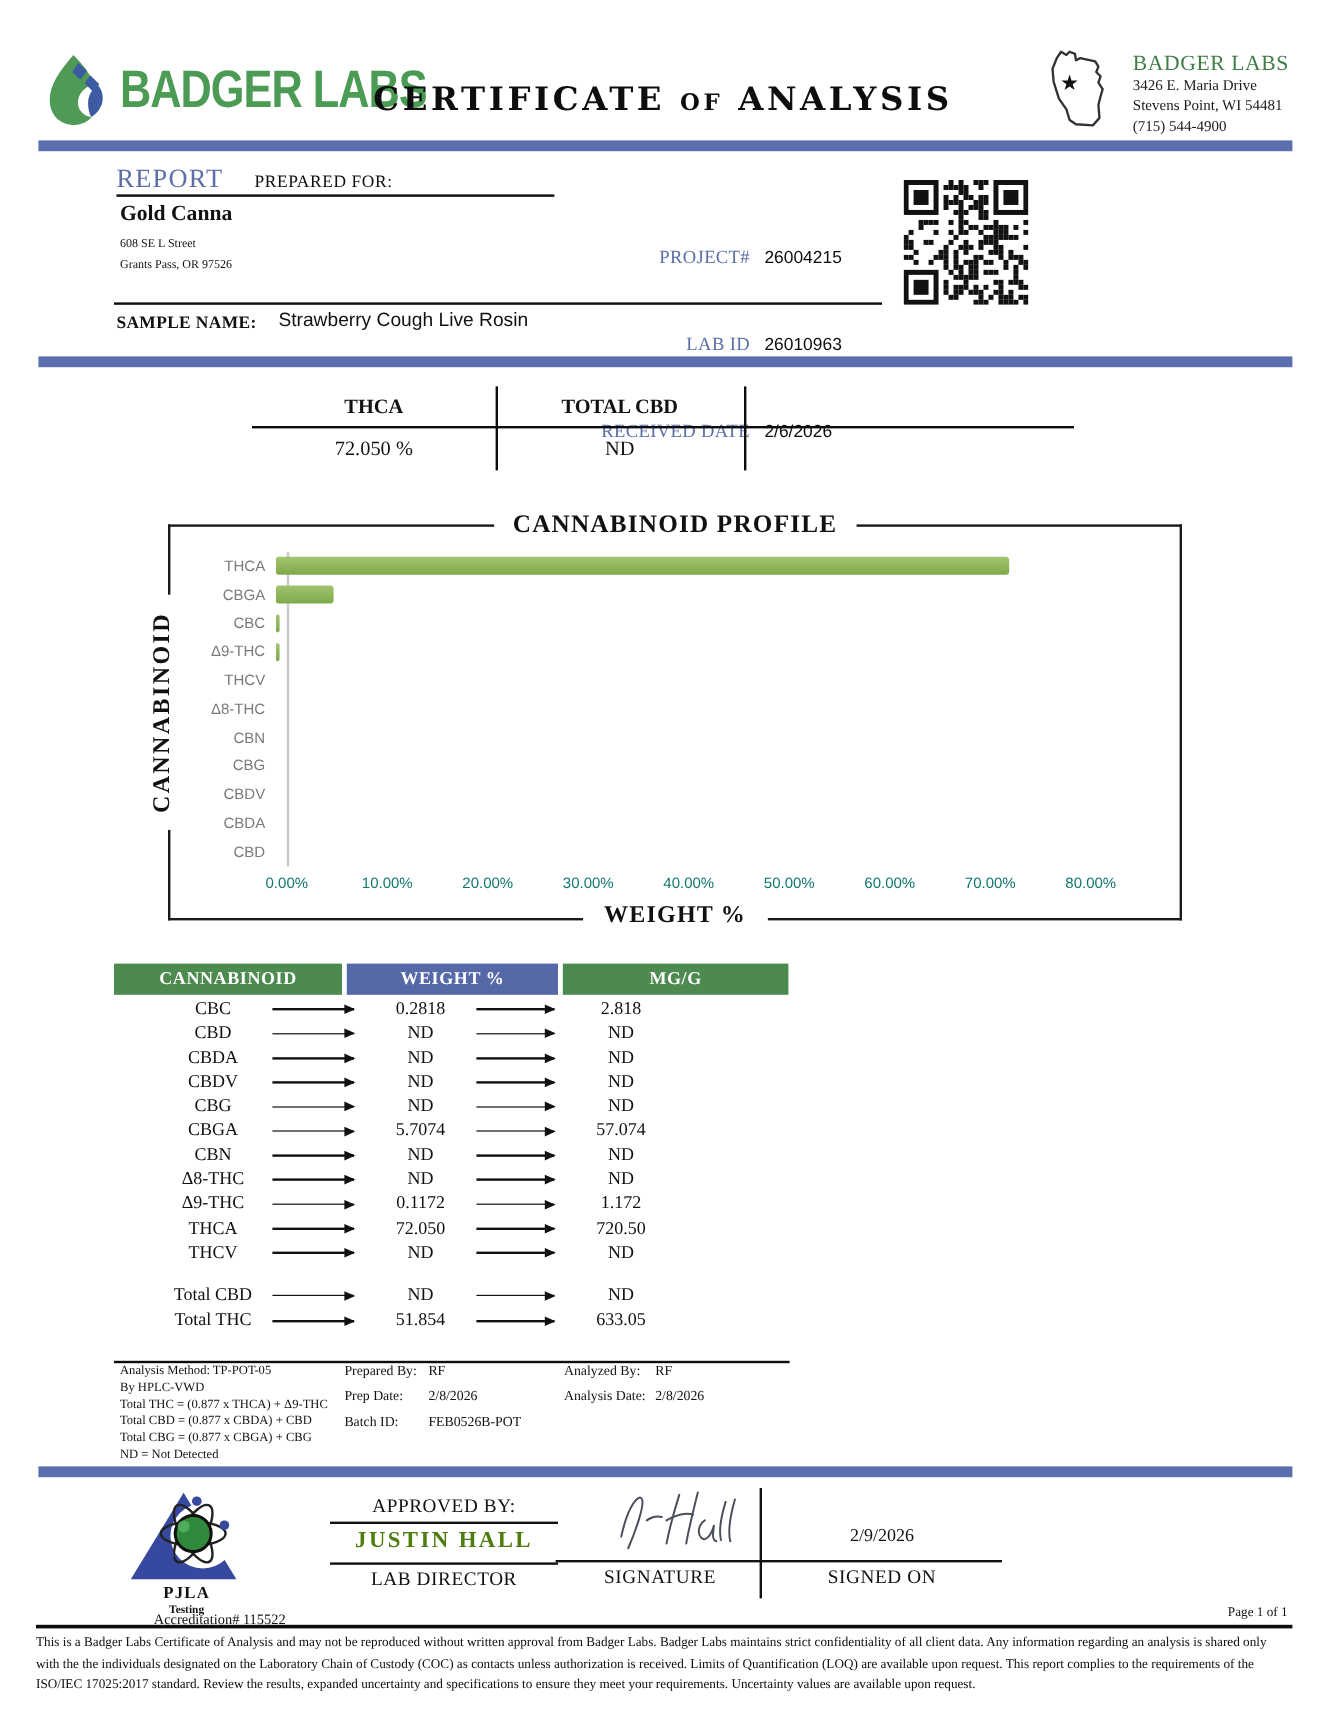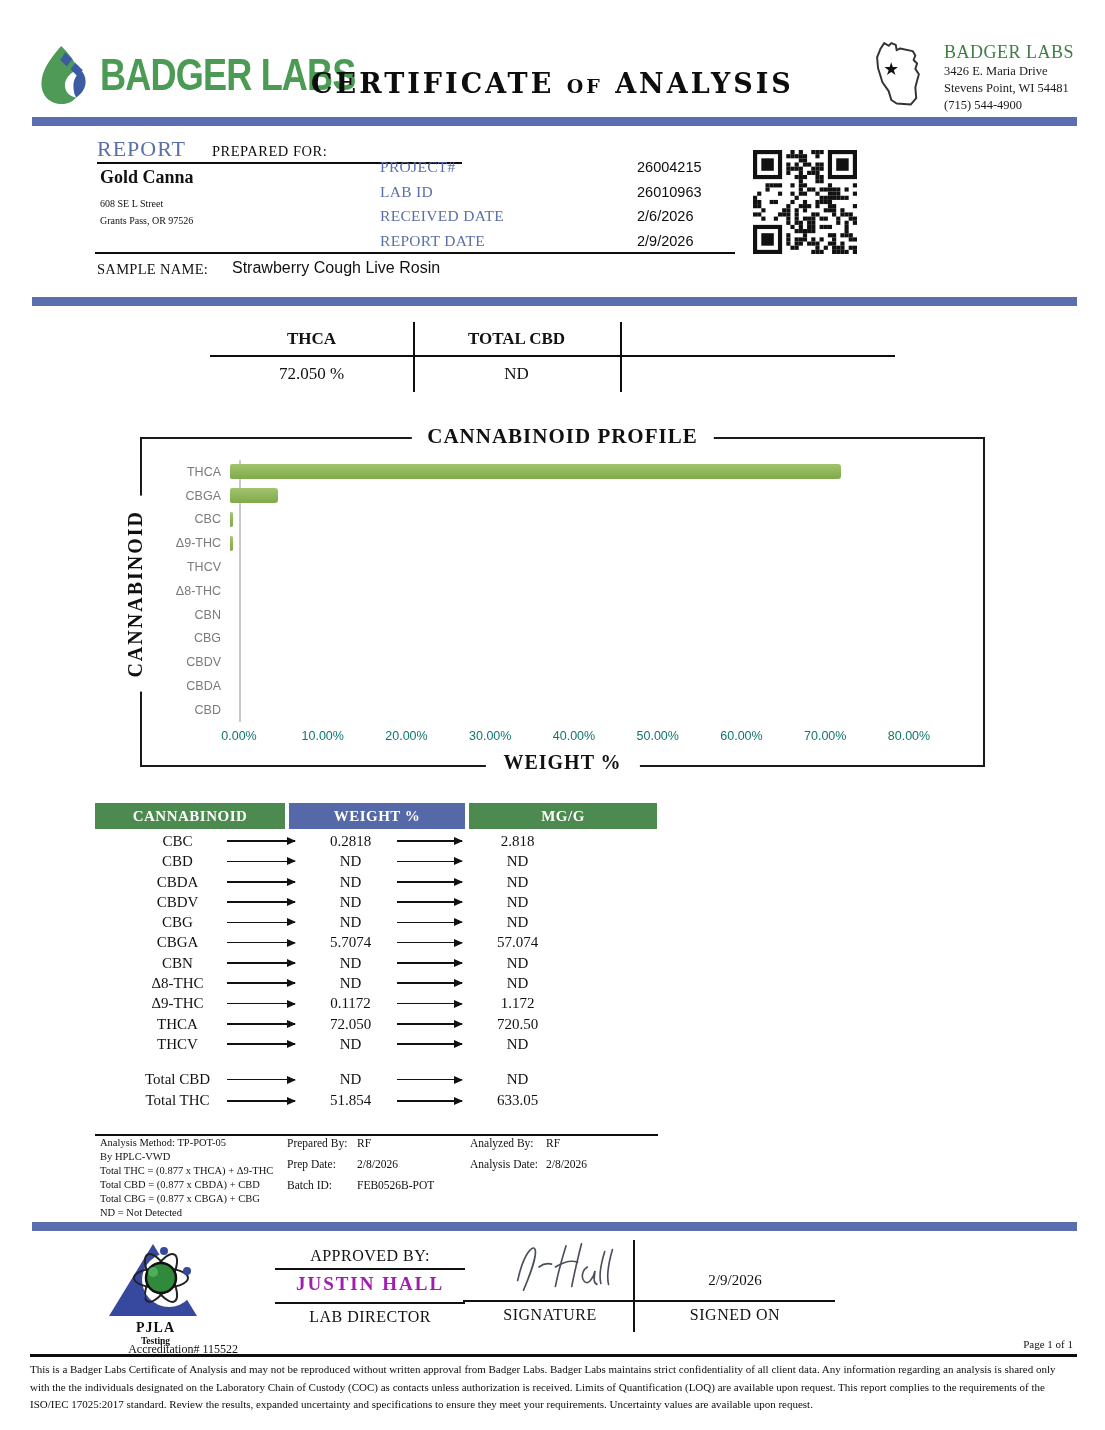--- a/index.html
+++ b/index.html
@@ -21,26 +21,26 @@
 
   
   .rep-head { position:absolute; left:97px; top:136px; }
   .rep-word { font-size:22px; color:#5B6FA8; letter-spacing:1px; }
   .rep-sub { font-size:14.5px; color:#0d0d0d; letter-spacing:.5px; margin-left:22px; }
   .rep-line1 { position:absolute; left:97px; top:162px; width:365px; height:2px; background:#0d0d0d; }
   .client { position:absolute; left:100px; top:167px; }
   .client-name { font-weight:700; font-size:18px; margin-bottom:7px; }
   .client-line { font-size:10px; line-height:1.7; }
   .meta-box { position:absolute; left:380px; top:158px; width:365px; }
-  .meta-row { display:flex; justify-content:space-between; align-items:baseline; height:24.5px; }
+  .meta-row { display:flex; justify-content:flex-end; align-items:baseline; height:24.5px;margin-top:48px; }
   .meta-label { color:#5B6FA8; font-size:15.5px; text-align:right; letter-spacing:.3px; }
   .meta-value { width:108px; margin-left:12px; font-family:"Liberation Sans", sans-serif; font-size:14.5px; color:#0d0d0d; }
   .qr { position:absolute; left:753px; top:150px; width:104px; height:104px; }
   .rep-line2 { position:absolute; left:95px; top:252px; width:640px; height:1.5px; background:#0d0d0d; }
-  .sample-label { position:absolute; left:97px; top:261px; font-size:14.5px; letter-spacing:.3px; }
+  .sample-label { position:absolute; left:97px; top:261px; font-size:14.5px; letter-spacing:.3px;font-weight:bold; }
   .sample-value { position:absolute; left:232px; top:259px; font-family:"Liberation Sans", sans-serif; font-size:16px; }
 
   
   .summary { position:absolute; left:210px; top:322px; width:685px; height:72px; display:flex; }
   .sum-cell { text-align:center; }
   .sum-label { font-weight:700; font-size:17px; height:33px; display:flex; align-items:center; justify-content:center; }
   .sum-value { font-size:17px; padding-top:9px; }
   .sum-hline { position:absolute; left:210px; top:355px; width:685px; height:2px; background:#0d0d0d; }
   .sum-vline { position:absolute; top:322px; width:1.5px; height:70px; background:#0d0d0d; }
 
@@ -94,21 +94,21 @@
 
   
   .pjla { position:absolute; left:98px; top:1238px; width:115px; text-align:center; }
   .pjla svg { width:112px; height:80px; }
   .pjla-name { font-weight:700; font-size:14px; letter-spacing:1px; margin-top:-2px; }
   .pjla-sub { font-weight:700; font-size:9.5px; }
   .accred { position:absolute; left:78px; top:1342px; width:160px; text-align:right; font-size:12px; }
   .appr { position:absolute; left:275px; top:1247px; width:190px; text-align:center; }
   .appr-label { font-size:16px; letter-spacing:.5px; }
   .appr-line { height:2px; background:#111; margin-top:3px; }
-  .appr-name { font-size:19px; font-weight:600; letter-spacing:2px; color:#a21caf; padding:3px 0 4px; }
+  .appr-name { font-size:19px; font-weight:600; letter-spacing:2px; color:#4d7c0f; padding:3px 0 4px; }
   .appr-title { font-size:16px; letter-spacing:.5px; padding-top:4px; }
   .sig-img { position:absolute; left:492px; top:1238px; width:150px; height:58px; }
   .sig-hline { position:absolute; left:463px; top:1300px; width:372px; height:2px; background:#111; }
   .sig-vline { position:absolute; left:633px; top:1240px; width:2px; height:92px; background:#111; }
   .sig-label { position:absolute; left:465px; top:1306px; width:170px; text-align:center; font-size:16px; letter-spacing:.5px; }
   .signed-date { position:absolute; left:645px; top:1272px; width:180px; text-align:center; font-size:15px; }
   .signed-label { position:absolute; left:645px; top:1306px; width:180px; text-align:center; font-size:16px; letter-spacing:.5px; }
 
   
   .page-num { position:absolute; right:32px; top:1338px; font-size:11px; }

